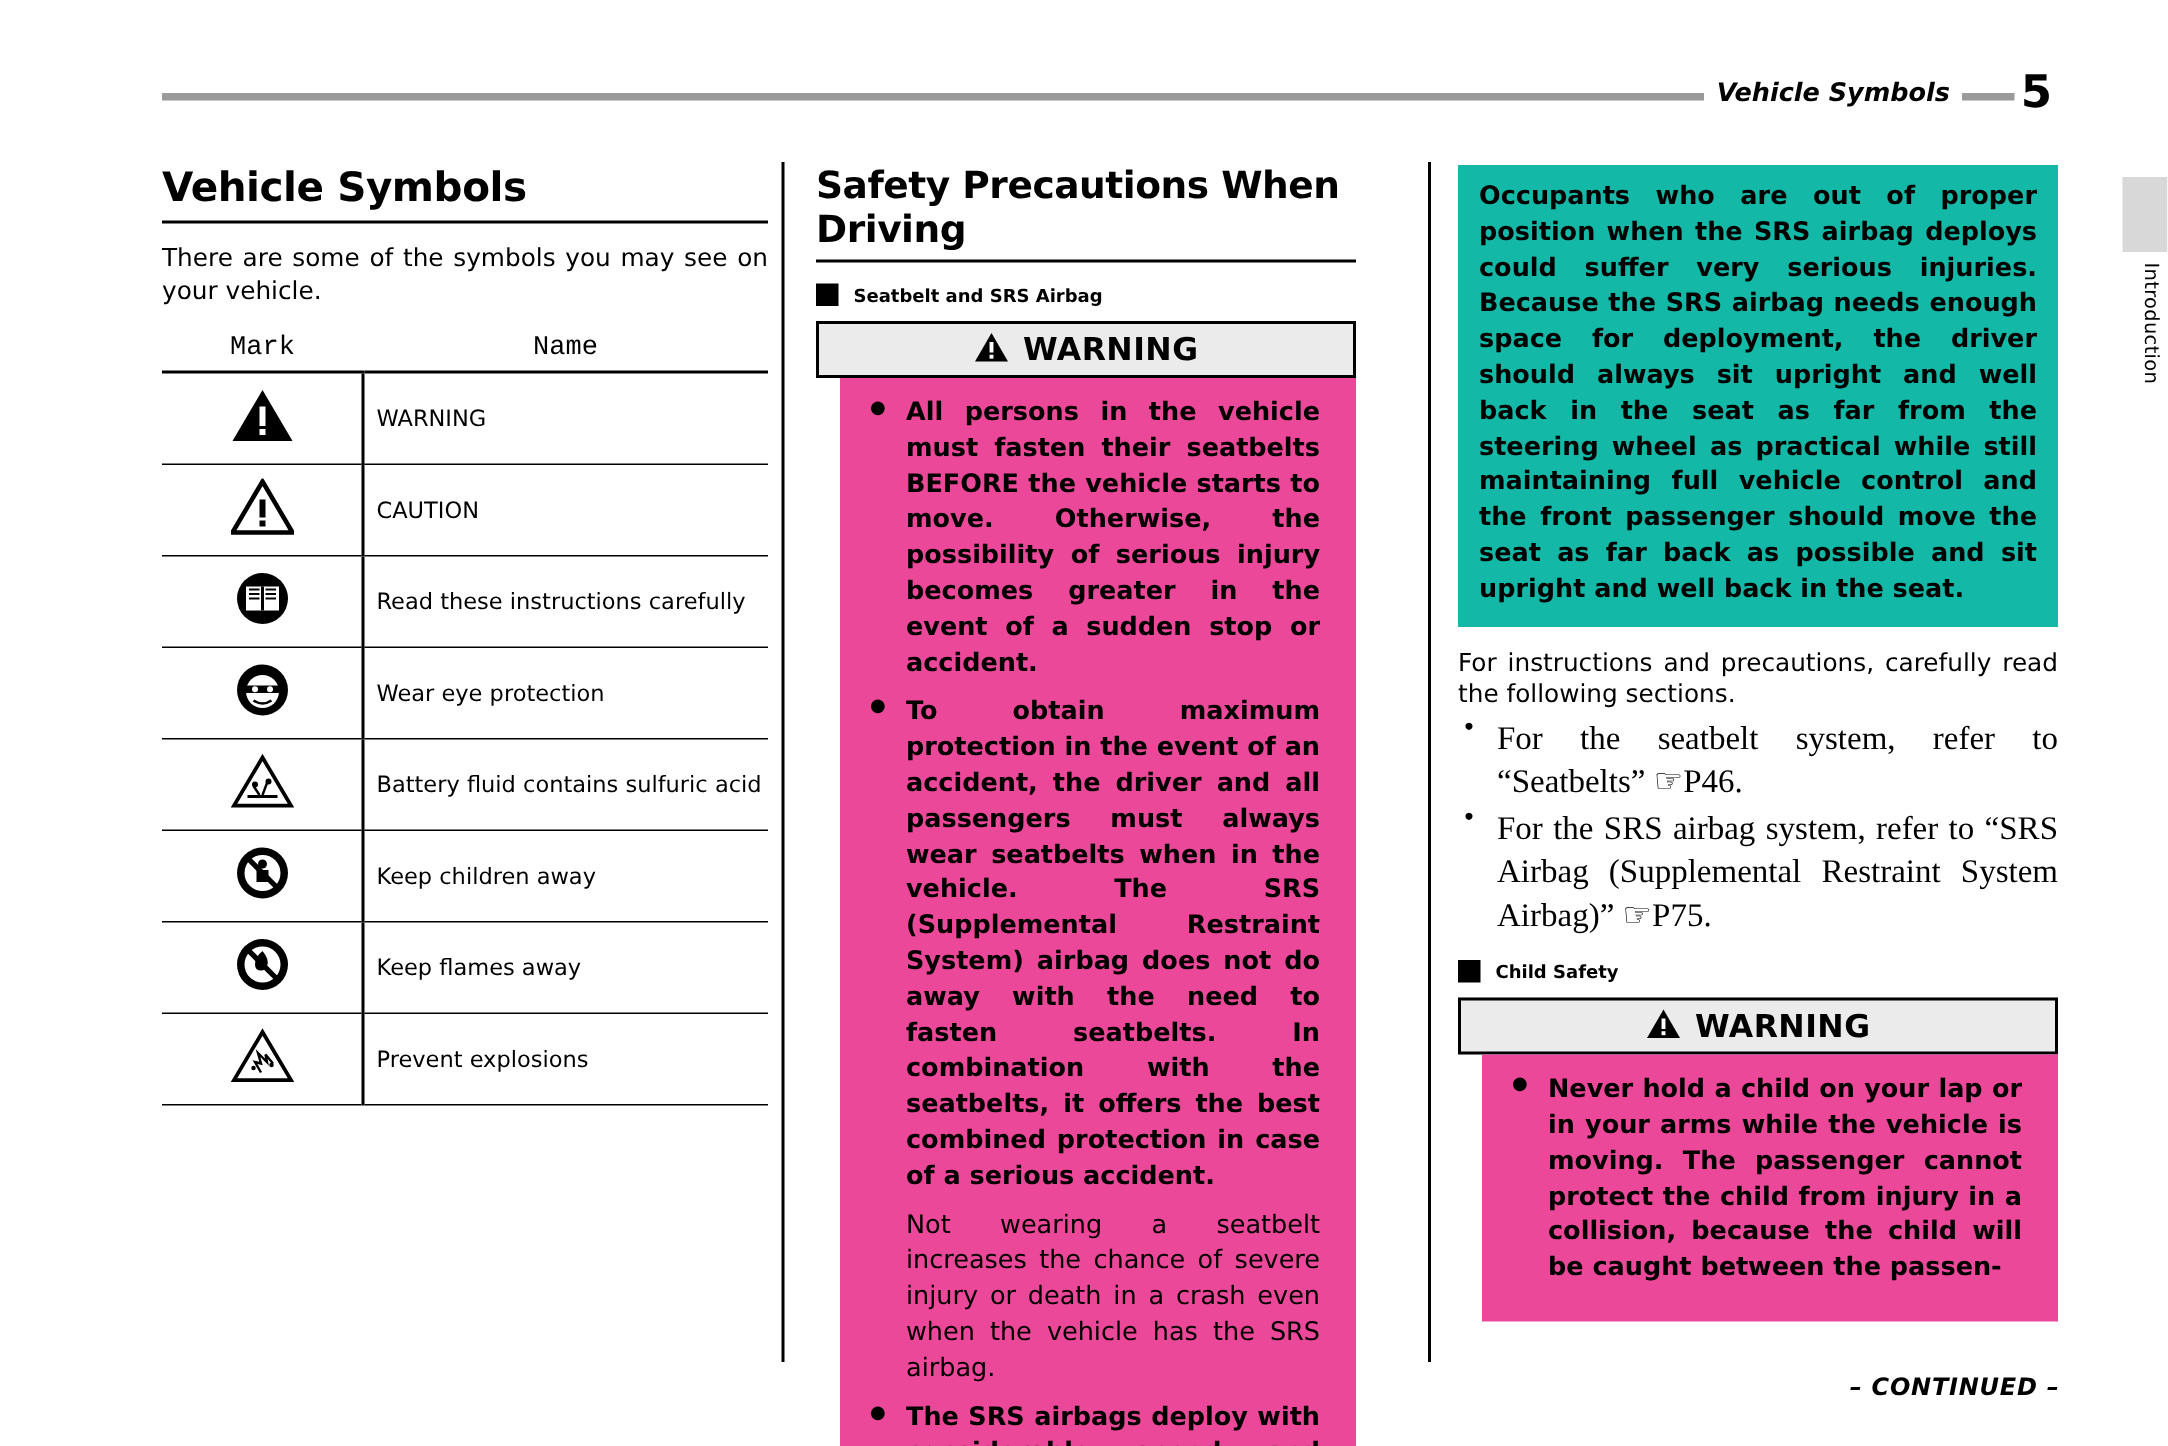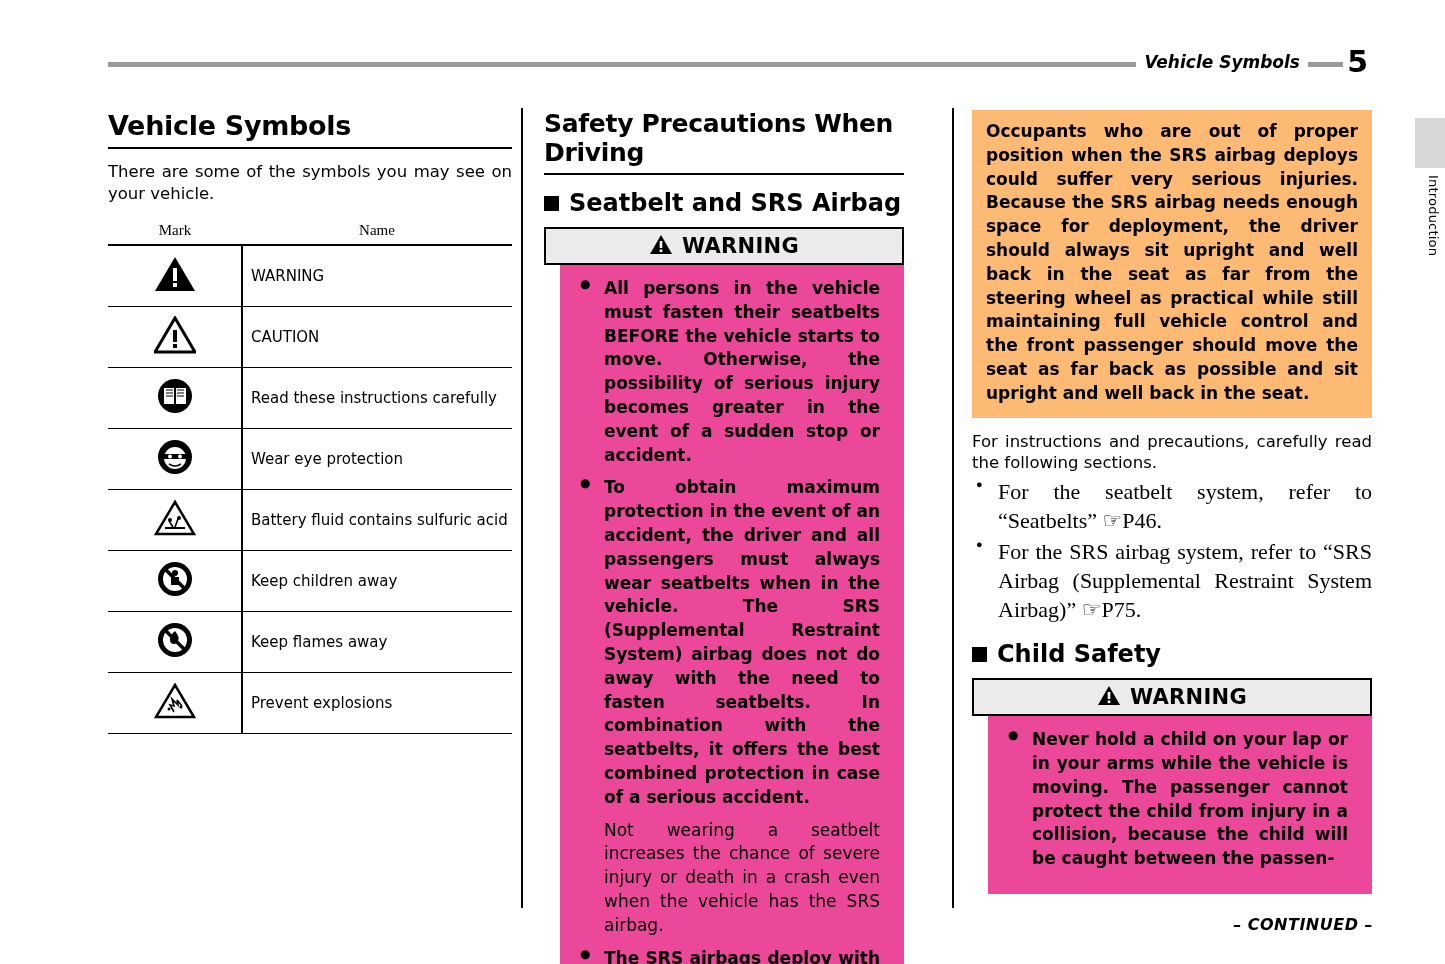--- a/index.html
+++ b/index.html
@@ -114,24 +114,24 @@
   }
 
   table.symbols {
     border-collapse: collapse;
     width: 404px;
     margin-top: 14px;
     table-layout: fixed;
   }
   table.symbols th {
     font-weight: normal;
-    font-size: 15px;
+    font-size: 18px;
     padding: 3px 0 5px 0;
     border-bottom: 2px solid #000;
-    font-family: Liberation Serif, serif;
+    font-family: Liberation Mono, monospace;
   }
   table.symbols th.col-mark { width: 134px; }
   table.symbols td {
     border-bottom: 1.5px solid #000;
     font-size: 15px;
     line-height: 1.2;
     vertical-align: middle;
     font-family: "DejaVu Sans", sans-serif;
   }
   table.symbols td.mark {
@@ -155,21 +155,21 @@
     line-height: 1.14;
     font-family: "DejaVu Sans", sans-serif;
     letter-spacing: -0.3px;
   }
   .heading-rule {
     height: 2px;
     background: #000;
     margin-bottom: 14px;
   }
   h3.sub-head {
-    font-size: 24px;
+    font-size: 12px;
     font-weight: bold;
     margin: 0 0 10px 0;
     font-family: "DejaVu Sans", sans-serif;
     display: flex;
     align-items: center;
     gap: 10px;
   }
   .sq {
     width: 15px;
     height: 15px;
@@ -222,21 +222,21 @@
     top: -1px;
     font-size: 12px;
   }
   ul.bullets li p.cont {
     margin: 9px 0 0 0;
     text-align: justify;
     font-weight: normal;
   }
 
   .gray-box {
-    background: #fdba74;
+    background: #14b8a6;
     padding: 10px 14px 12px 14px;
     font-size: 17px;
     font-weight: bold;
     line-height: 1.4;
     text-align: justify;
     font-family: "DejaVu Sans", sans-serif;
   }
 
   .plain-para {
     font-size: 16.5px;

